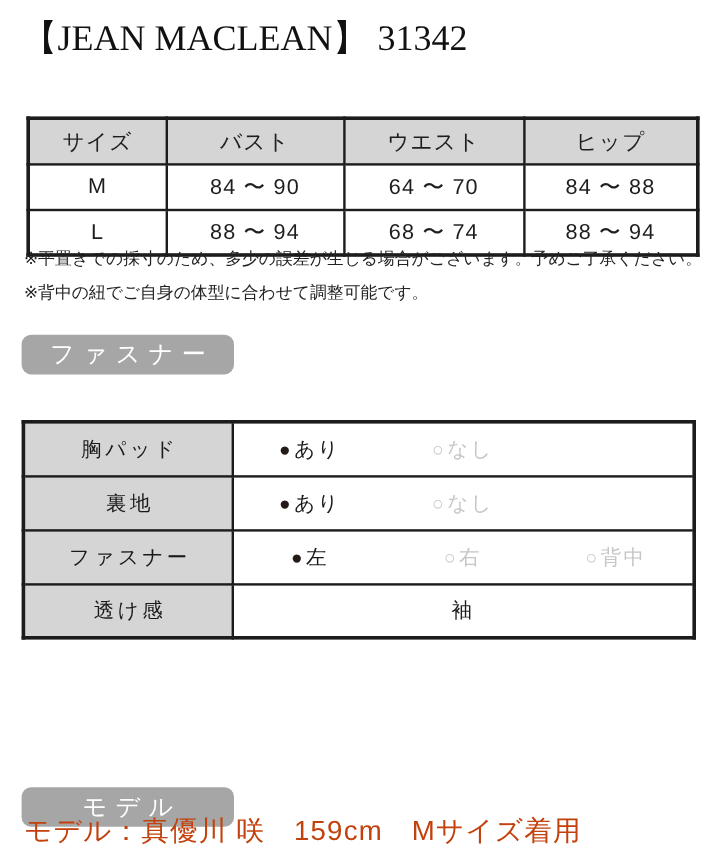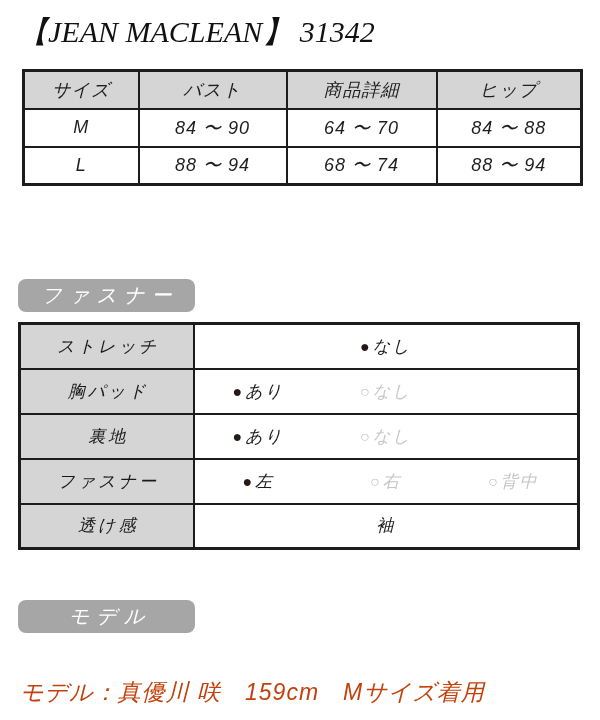--- a/index.html
+++ b/index.html
@@ -2,30 +2,30 @@
 <html style="--table-header-bg: #d5d5d5; --badge-bg: #a6a6a6; --badge-text: #ffffff; --unselected-text: #c6c6c6; --border: #1c1c1c; --text: #1e1e1e;"><head>
 <meta charset="utf-8">
 <style>
   * { margin: 0; padding: 0; box-sizing: border-box; }
   html, body { background: #ffffff; }
   body {
     width: 600px; height: 720px;
     font-family: "Liberation Sans", "DejaVu Sans", sans-serif;
     color: var(--text, #1e1e1e);
   }
-  .page { position: relative; width: 600px; height: 720px; background: #fff; overflow: hidden; font-style: italic; }
+  .page { position: relative; width: 600px; height: 720px; background: #fff; overflow: hidden; }
 
   .title {
     position: absolute; left: 18px; top: 12px;
     font-family: "Liberation Serif", "DejaVu Serif", serif;
     font-size: 30px; font-weight: 400; color: #111;
     white-space: nowrap;
   }
 
-  table { border-collapse: collapse; table-layout: fixed; }
+  table { border-collapse: collapse; table-layout: fixed; margin-top: 28px; }
 
   .size-table {
     position: absolute; left: 22px; top: 69px; width: 558px;
     text-align: center;
     border: 3px solid var(--border, #1c1c1c);
   }
   .size-table th, .size-table td {
     border: 2px solid var(--border, #1c1c1c);
     height: 38px; font-size: 18px; font-weight: 400;
     letter-spacing: 1px; vertical-align: middle;
@@ -37,21 +37,21 @@
   .notes { position: absolute; left: 20px; top: 201px; font-size: 14px; line-height: 28px; color: #222; }
 
   .badge {
     position: absolute; left: 18px; width: 177px; height: 33px;
     background: var(--badge-bg, #a6a6a6); border-radius: 8px;
     color: var(--badge-text, #ffffff); font-size: 20px;
     letter-spacing: 7px; text-indent: 7px;
     display: flex; align-items: center; justify-content: center;
   }
   .badge-details { top: 279px; }
-  .badge-model { top: 600px; text-align: center; }
+  .badge-model { top: 656px; text-align: center; }
 
   .details-table {
     position: absolute; left: 18px; top: 322px; width: 562px;
     border: 3px solid var(--border, #1c1c1c);
   }
   .details-table th, .details-table td {
     border: 2px solid var(--border, #1c1c1c);
     height: 45px; font-size: 17px; font-weight: 400; vertical-align: middle;
   }
   .details-table th {
@@ -79,49 +79,49 @@
     <colgroup>
       <col class="col-size">
         <col class="col-bust">
         <col class="col-waist">
         <col class="col-hip">
     </colgroup>
     <thead>
       <tr id="size-head">
           <th>サイズ</th>
           <th>バスト</th>
-          <th>商品詳細</th>
+          <th>ウエスト</th>
           <th>ヒップ</th>
         </tr>
     </thead>
     <tbody id="size-body">
         <tr>
           <td>M</td>
           <td>84 〜 90</td>
           <td>64 〜 70</td>
           <td>84 〜 88</td>
         </tr>
         <tr>
           <td>L</td>
           <td>88 〜 94</td>
           <td>68 〜 74</td>
           <td>88 〜 94</td>
         </tr>
       </tbody>
   </table>
 
+  <div class="notes" id="notes">
+      <div>※平置きでの採寸のため、多少の誤差が生じる場合がございます。予めご了承ください。</div>
+      <div>※背中の紐でご自身の体型に合わせて調整可能です。</div>
+    </div>
 
   <div class="badge badge-details">ファスナー</div>
 
   <table class="details-table">
     <tbody id="details-body">
-        <tr>
-          <th>ストレッチ</th>
-          <td class="center-value"><span class="opt selected"><span class="marker">●</span><span>なし</span></span></td>
-        </tr>
         <tr>
           <th>胸パッド</th>
           <td>
             <div class="opts">
               <span class="opt selected"><span class="marker">●</span><span>あり</span></span>
               <span class="opt unselected"><span class="marker">○</span><span>なし</span></span>
             </div>
           </td>
         </tr>
         <tr>

